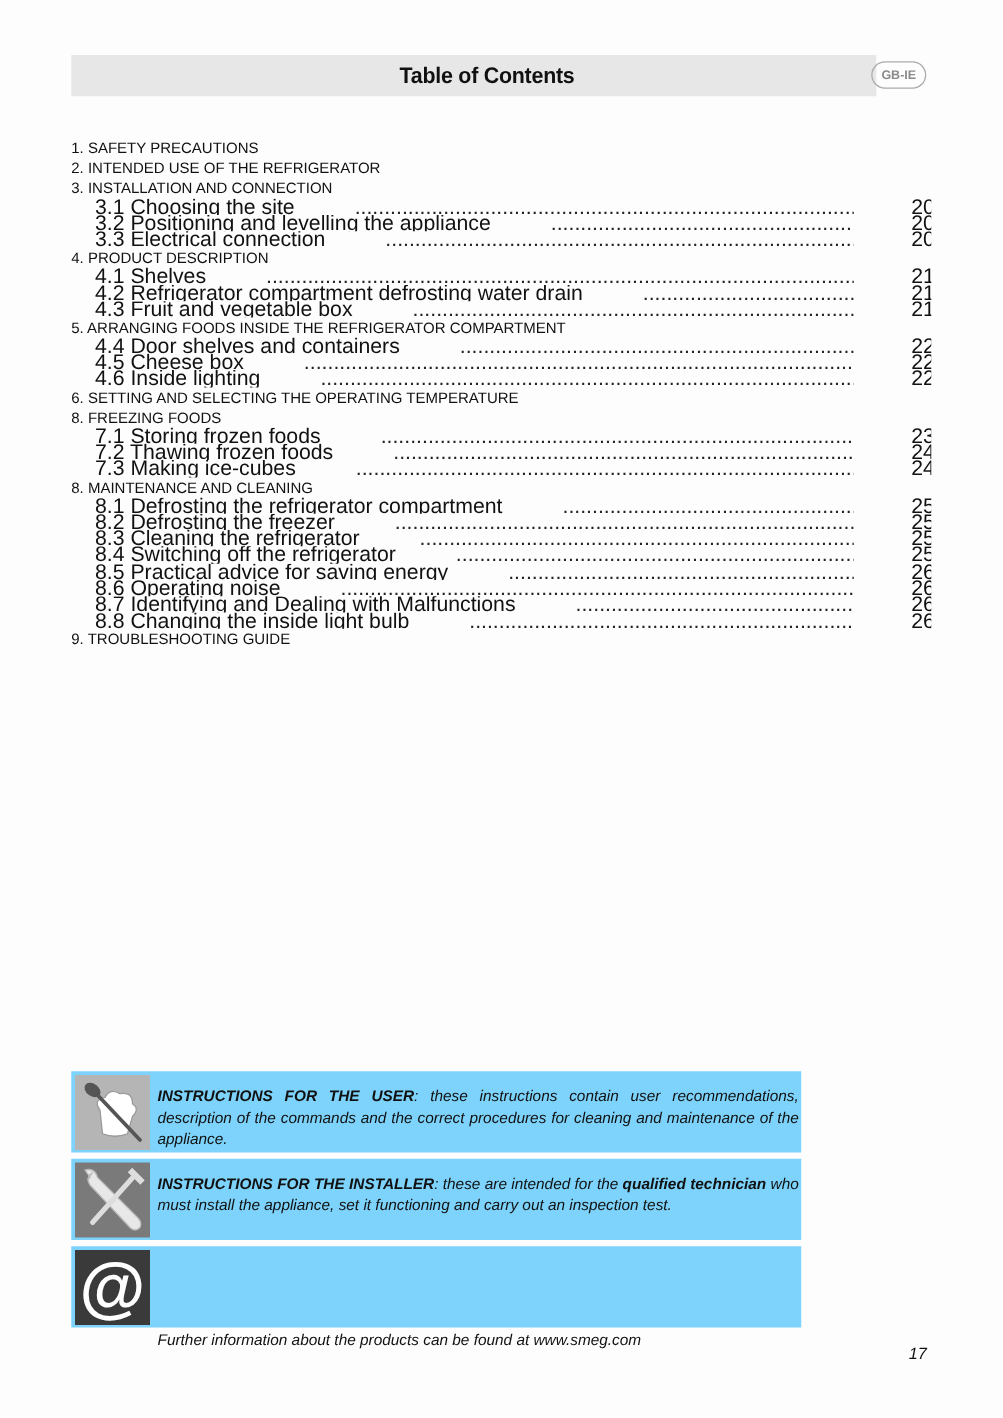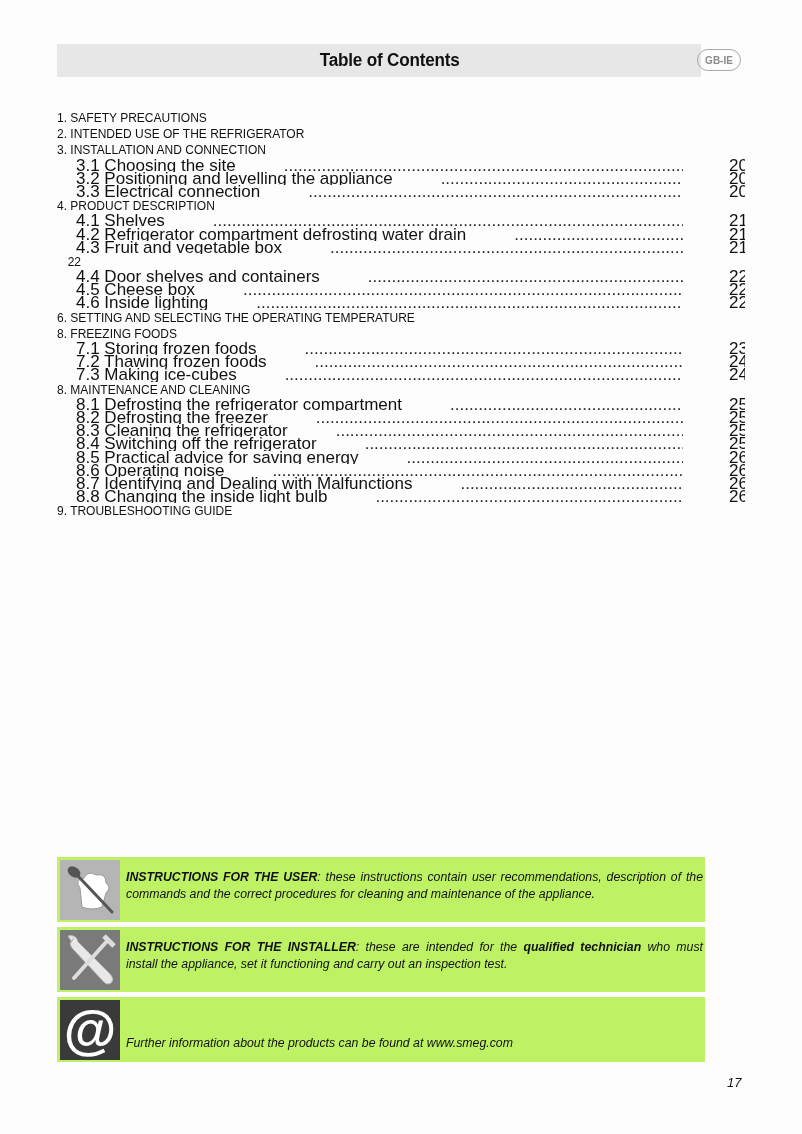--- a/index.html
+++ b/index.html
@@ -45,22 +45,22 @@
   .toc-dots::before {
     content: "..........................................................................................................................................................................................................................................................";
     letter-spacing: 0px;
   }
   .toc-row.main .toc-dots::before { letter-spacing: 0.3px; }
   .toc-page { flex: 0 0 auto; padding-left: 2px; }
   .toc-row.sub .toc-page { width: 16px; text-align: right; }
   .toc-row.main .toc-page { width: 22px; text-align: right; }
 
   .info-box {
-    position: absolute; left: 57px; width: 648px;
-    background: #bef264;
+    position: absolute; left: 57px; width: 584px;
+    background: #7dd3fc;
     display: flex; align-items: flex-start;
   }
   .info-icon {
     width: 60px; height: 60px; margin: 3px 0 0 3px; flex: 0 0 auto;
     display: flex; align-items: center; justify-content: center;
   }
   .info-text {
     flex: 1 1 auto; padding: 12px 2px 0 6px;
     font-size: 12.3px; line-height: 17px; font-style: italic;
     text-align: justify;
@@ -124,20 +124,21 @@
       <span class="toc-label">4.2 Refrigerator compartment defrosting water drain</span>
       <span class="toc-dots"></span>
       <span class="toc-page">21</span>
     </div>
     <div class="toc-row sub">
       <span class="toc-label">4.3 Fruit and vegetable box</span>
       <span class="toc-dots"></span>
       <span class="toc-page">21</span>
     </div>
     <div class="toc-row main">
+      <span class="toc-label">5. ARRANGING FOODS INSIDE THE REFRIGERATOR COMPARTMENT</span>
       <span class="toc-dots"></span>
       <span class="toc-page">22</span>
     </div>
     <div class="toc-row sub">
       <span class="toc-label">4.4 Door shelves and containers</span>
       <span class="toc-dots"></span>
       <span class="toc-page">22</span>
     </div>
     <div class="toc-row sub">
       <span class="toc-label">4.5 Cheese box</span>
@@ -251,16 +252,16 @@
     <b>INSTRUCTIONS FOR THE INSTALLER</b><span>: these are intended for the </span><b>qualified technician</b><span> who must install the appliance, set it functioning and carry out an inspection test.</span>
   </div>
 </div>
 
 <div class="info-box" style="top:997px;height:65px;">
   <div class="info-icon" style="background:#3a3a3a;">
     <svg width="60" height="60" viewBox="0 0 60 60">
       <text x="30" y="48" text-anchor="middle" font-family="Liberation Sans, sans-serif" font-size="54" font-weight="bold" fill="#fff">@</text>
     </svg>
   </div>
-  <div class="info-text" style="padding-top:38px;">Further information about the products can be found at www.smeg.com</div>
+  <div class="info-text" style="padding-top:38px;margin-top:29px;">Further information about the products can be found at www.smeg.com</div>
 </div>
 
 <div class="page-number">17</div>
 
 </body></html>

